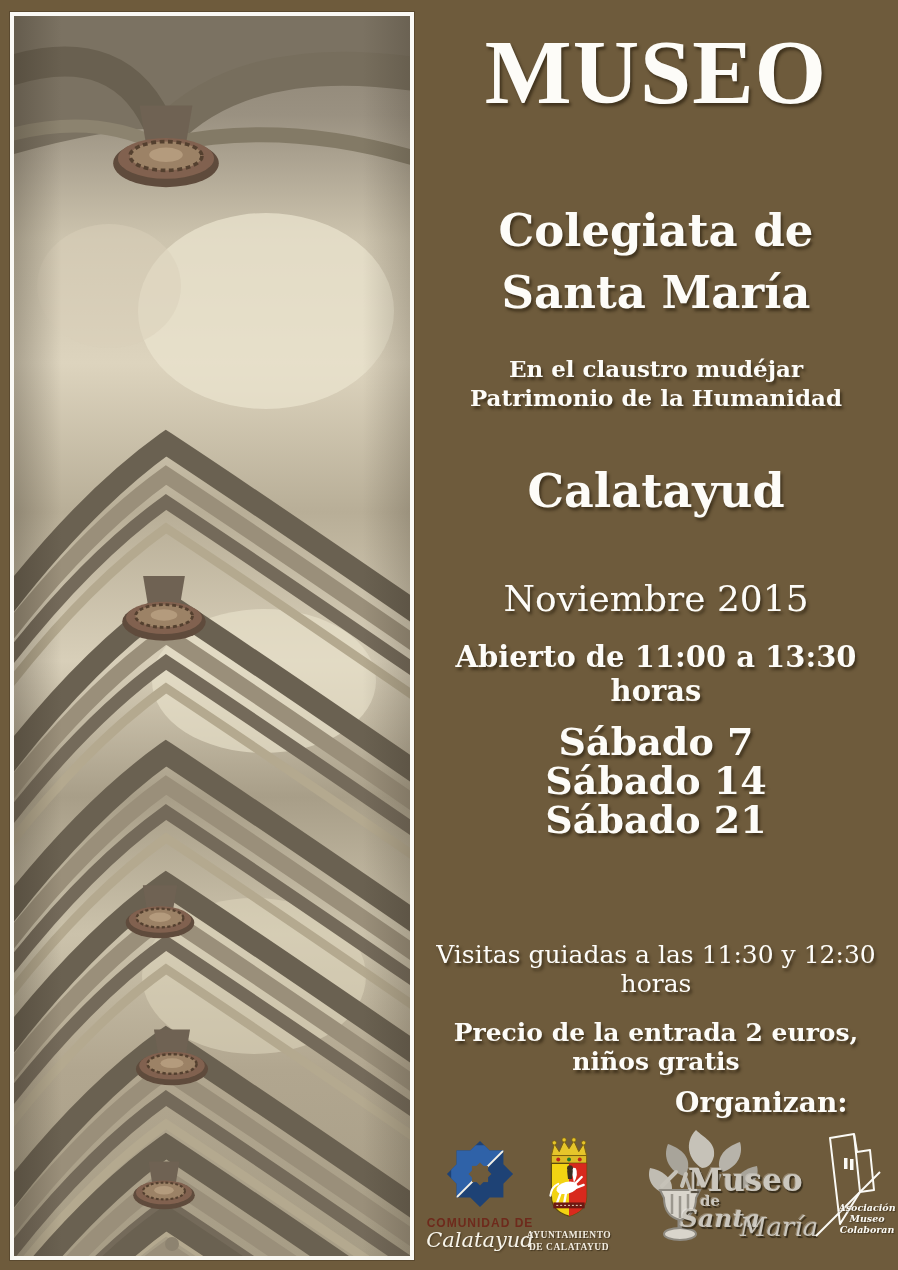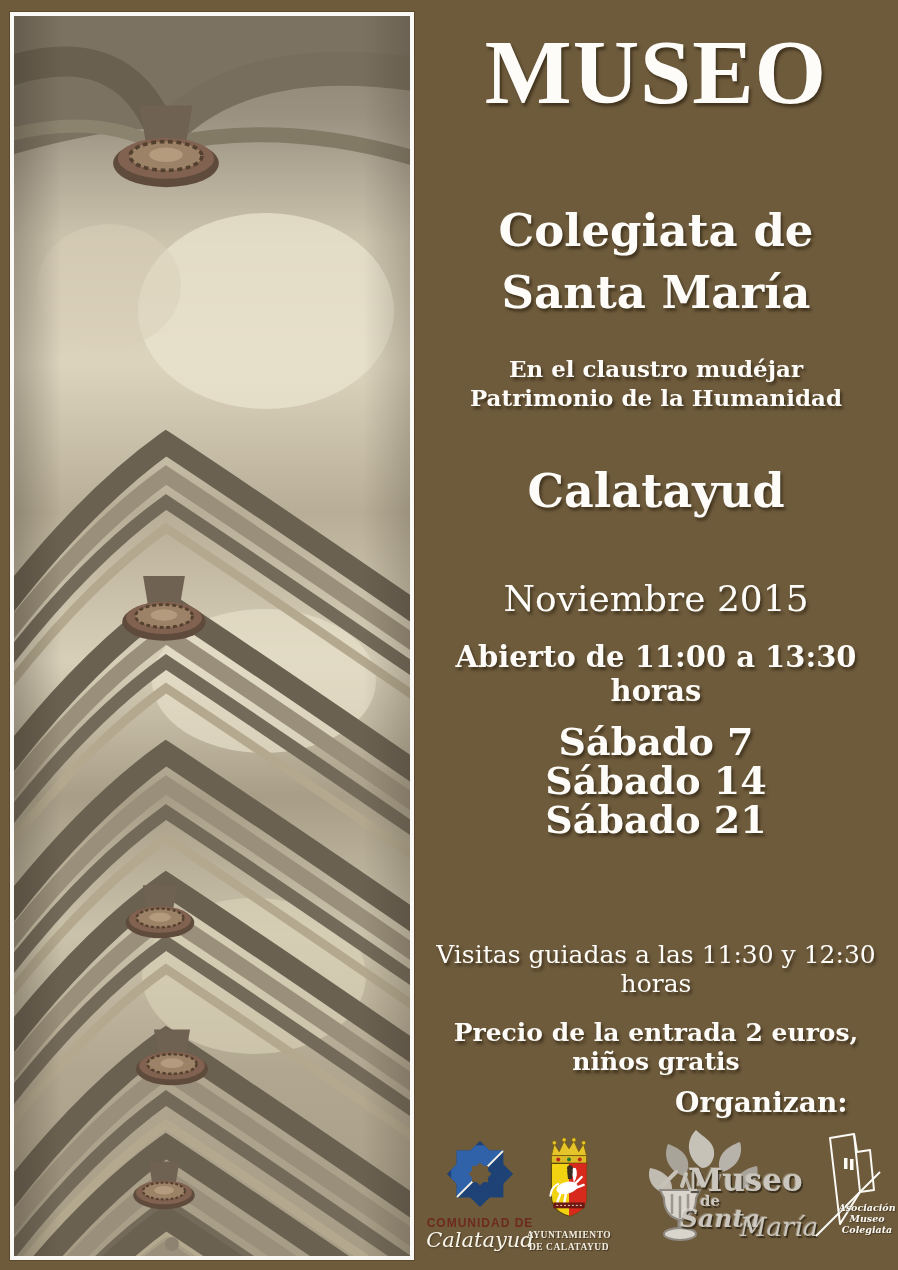--- a/index.html
+++ b/index.html
@@ -261,17 +261,17 @@
         <path d="M30 8 L54 4 L60 62 L40 94 Z"></path>
         <path d="M54 4 L57 22 L70 20 L74 60 L60 62"></path>
         <path d="M16 106 L80 42"></path>
       </g>
       <rect x="44" y="28" width="3.5" height="11" fill="#fbfaf5"></rect>
       <rect x="50" y="29" width="3.5" height="11" fill="#fbfaf5"></rect>
     </svg>
     <div class="torre-text">
       <div>Asociación</div>
       <div>Museo</div>
-      <div>Colegiata</div>
+      <div>Colaboran</div>
     </div>
   </div>
 
 </div>
 
 </body></html>

